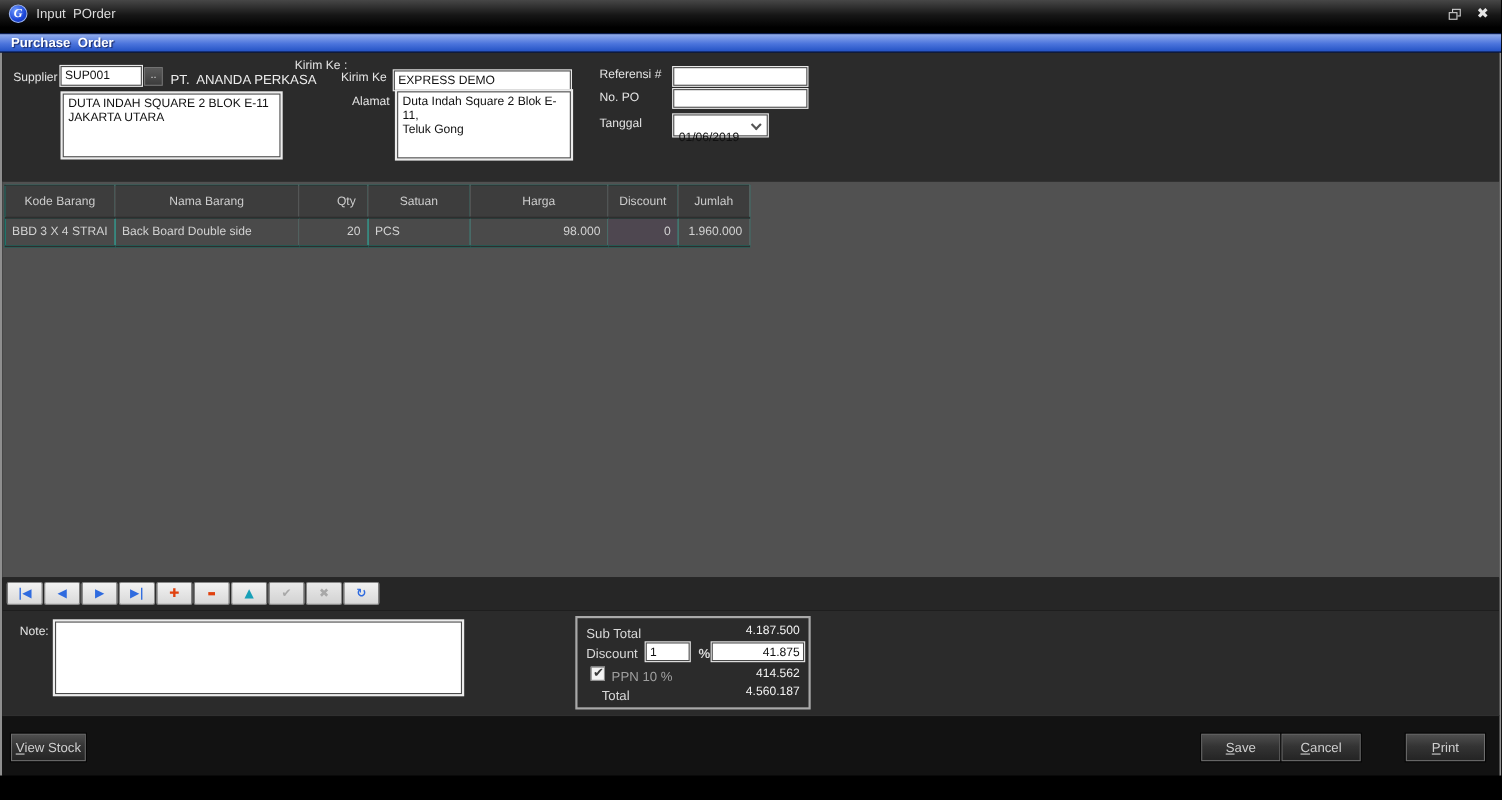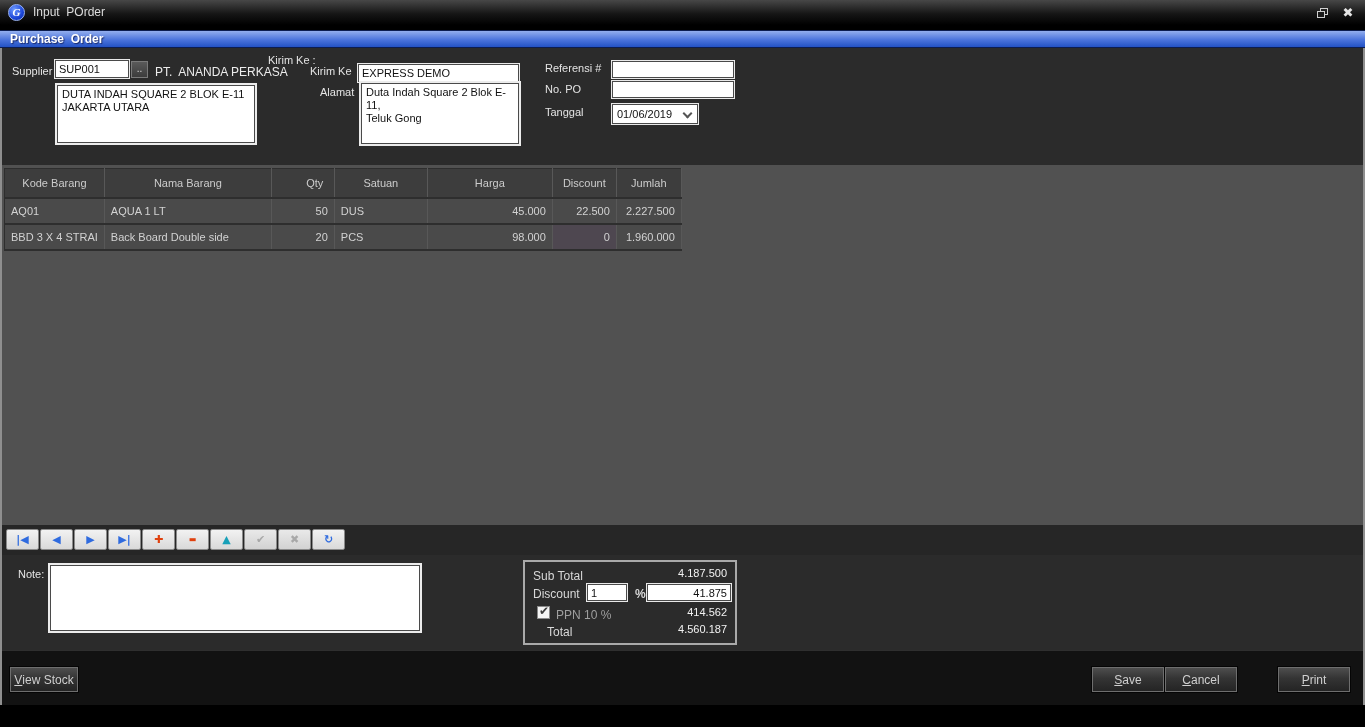--- a/index.html
+++ b/index.html
@@ -39,21 +39,21 @@
   .lbl { position:absolute; color:#e4e4e4; font-size:11px; white-space:pre; }
   .field { position:absolute; background:#fff; border:1px solid #4a4a4a; box-shadow:0 0 0 1px #e9e9e9;
     font-family:"Liberation Sans", sans-serif; font-size:11px; color:#111; padding:0 3px; }
   textarea.field { resize:none; padding:2px 4px; line-height:13px; box-shadow:0 0 0 2px #ececec; overflow:hidden; }
   .lookup-btn { position:absolute; left:129px; top:13px; width:17px; height:17px;
     background:linear-gradient(#5a5a5a,#3c3c3c); border:1px solid #7a7a7a;
     color:#d8d8d8; font-size:10px; line-height:13px; text-align:center; }
   .supplier-name { position:absolute; left:153px; top:17px; color:#ececec; font-size:12px; white-space:pre; }
   .combo { position:absolute; left:612px; top:56px; width:86px; height:20px; background:#fff;
     border:1px solid #4a4a4a; box-shadow:0 0 0 1px #e9e9e9; }
-  .combo-text { position:absolute; left:4px; top:3px; font-size:11px; color:#111; }
+  .combo-text { position:absolute; left:4px; top:14px; font-size:11px; color:#111; }
   .combo-arrow { position:absolute; right:6px; top:5px; width:7px; height:7px;
     border-right:2px solid #555; border-bottom:2px solid #555; transform:rotate(45deg); }
 
   
   .grid-sec { position:absolute; left:2px; top:165px; width:1361px; height:360px; background:#515151; }
   .grid-table { position:absolute; left:2px; top:3px; border-collapse:collapse; background:#14b8a6;
     border:1px solid #2e2e2e; }
   .grid-table th { height:29px; background:#3d3d3d; color:#cccccc; font-size:11px; font-weight:normal;
     border-right:1px solid #585858; border-bottom:2px solid #2e2e2e; text-align:center; }
   .grid-table td { height:26px; background:#4a4a4a; color:#d2d2d2; font-size:11px;
@@ -162,29 +162,20 @@
           <th class="c1">Nama Barang</th>
           <th class="c2">Qty</th>
           <th class="c3">Satuan</th>
           <th class="c4">Harga</th>
           <th class="c5">Discount</th>
           <th class="c6">Jumlah</th>
         </tr>
       </thead>
       <tbody>
         <tr>
-          <td>AQ01</td>
-          <td>AQUA 1 LT</td>
-          <td class="num">50</td>
-          <td>DUS</td>
-          <td class="num">45.000</td>
-          <td class="num">22.500</td>
-          <td class="num">2.227.500</td>
-        </tr>
-        <tr>
           <td>BBD 3 X 4 STRAI</td>
           <td>Back Board Double side</td>
           <td class="num">20</td>
           <td>PCS</td>
           <td class="num">98.000</td>
           <td class="num focus-cell">0</td>
           <td class="num">1.960.000</td>
         </tr>
       </tbody>
     </table>

